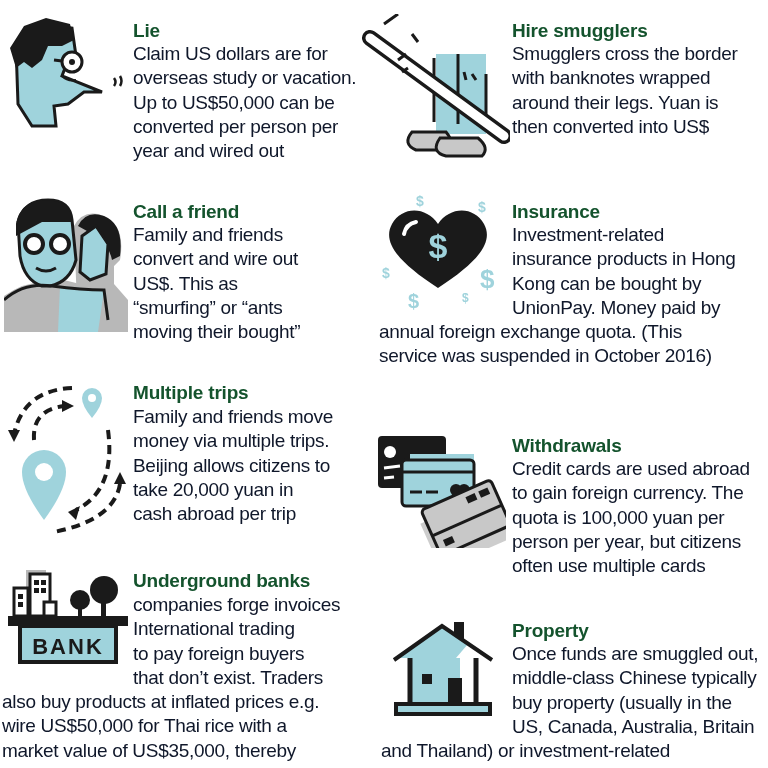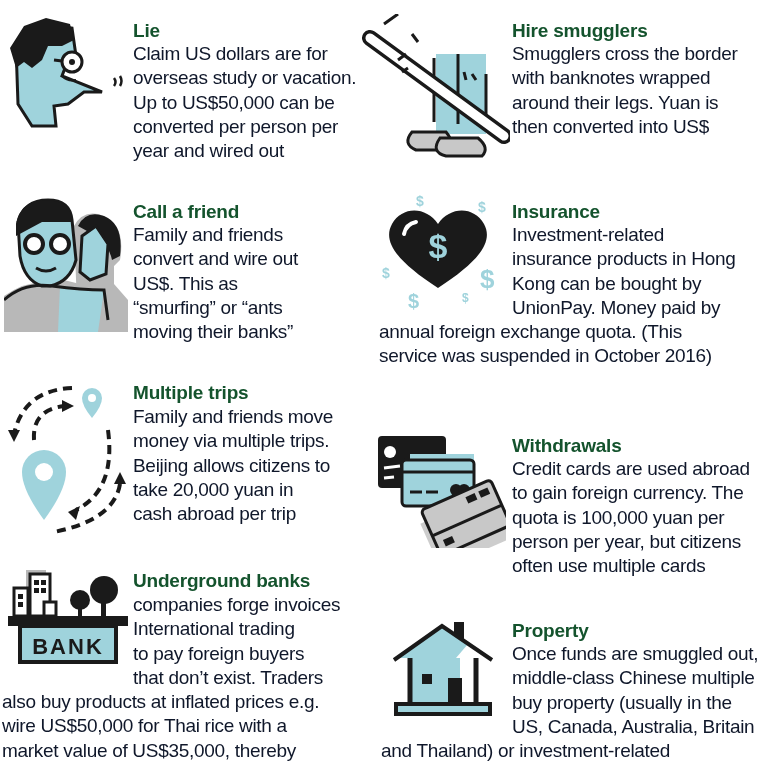--- a/index.html
+++ b/index.html
@@ -66,21 +66,21 @@
     <circle cx="56" cy="48" r="9" fill="#fff" stroke="#1a1a1a" stroke-width="4"></circle>
     <path d="M32 72 q10 6 20 0" stroke="#1a1a1a" stroke-width="3" fill="none"></path>
     <path d="M0 104 q20 -18 48 -14 q30 4 52 4 l4 30" stroke="#1a1a1a" stroke-width="3" fill="none"></path>
   </svg>
   <div class="title" style="left:133px;top:201px">Call a friend</div>
   <div class="body" style="left:133px;top:223px">
     <span class="line">Family and friends</span>
     <span class="line">convert and wire out</span>
     <span class="line">US$. This as</span>
     <span class="line">“smurfing” or “ants</span>
-    <span class="line">moving their banks”</span>
+    <span class="line">moving their bought”</span>
   </div>
 </div>
 
 <div class="block">
   <svg class="icon" style="left:378px;top:192px" width="126" height="122" viewBox="0 0 126 122">
     <path d="M60 96 C20 70 4 50 14 32 C24 14 48 14 60 32 C72 14 96 14 106 32 C116 50 100 70 60 96 Z" fill="#1a1a1a"></path>
     <path d="M26 42 q2 -10 12 -12" stroke="#fff" stroke-width="4" fill="none" stroke-linecap="round"></path>
     <text x="60" y="66" text-anchor="middle" font-family="Liberation Sans, sans-serif" font-weight="bold" font-size="34" fill="#9fd3dc">$</text>
     <g font-family="Liberation Sans, sans-serif" font-weight="bold" fill="#9fd3dc">
       <text x="38" y="14" font-size="14">$</text>
@@ -203,21 +203,21 @@
     <rect x="20" y="40" width="66" height="48" fill="#9fd3dc"></rect>
     <rect x="70" y="40" width="16" height="48" fill="#fff"></rect>
     <path d="M20 40 L20 88 M86 40 L86 88" stroke="#1a1a1a" stroke-width="5"></path>
     <rect x="6" y="86" width="94" height="10" fill="#9fd3dc" stroke="#1a1a1a" stroke-width="4"></rect>
     <rect x="32" y="56" width="10" height="10" fill="#1a1a1a"></rect>
     <rect x="58" y="60" width="14" height="28" fill="#1a1a1a"></rect>
   </svg>
   <div class="title" style="left:512px;top:620px">Property</div>
   <div class="body" style="left:512px;top:642px">
     <span class="line">Once funds are smuggled out,</span>
-    <span class="line">middle-class Chinese multiple</span>
+    <span class="line">middle-class Chinese typically</span>
     <span class="line">buy property (usually in the</span>
     <span class="line">US, Canada, Australia, Britain</span>
   </div>
   <div class="body" style="left:381px;top:739px">
     <span class="line">and Thailand) or investment-related</span>
     <span class="line">insurance products in Hong Kong</span>
   </div>
 </div>
 
 </body></html>

